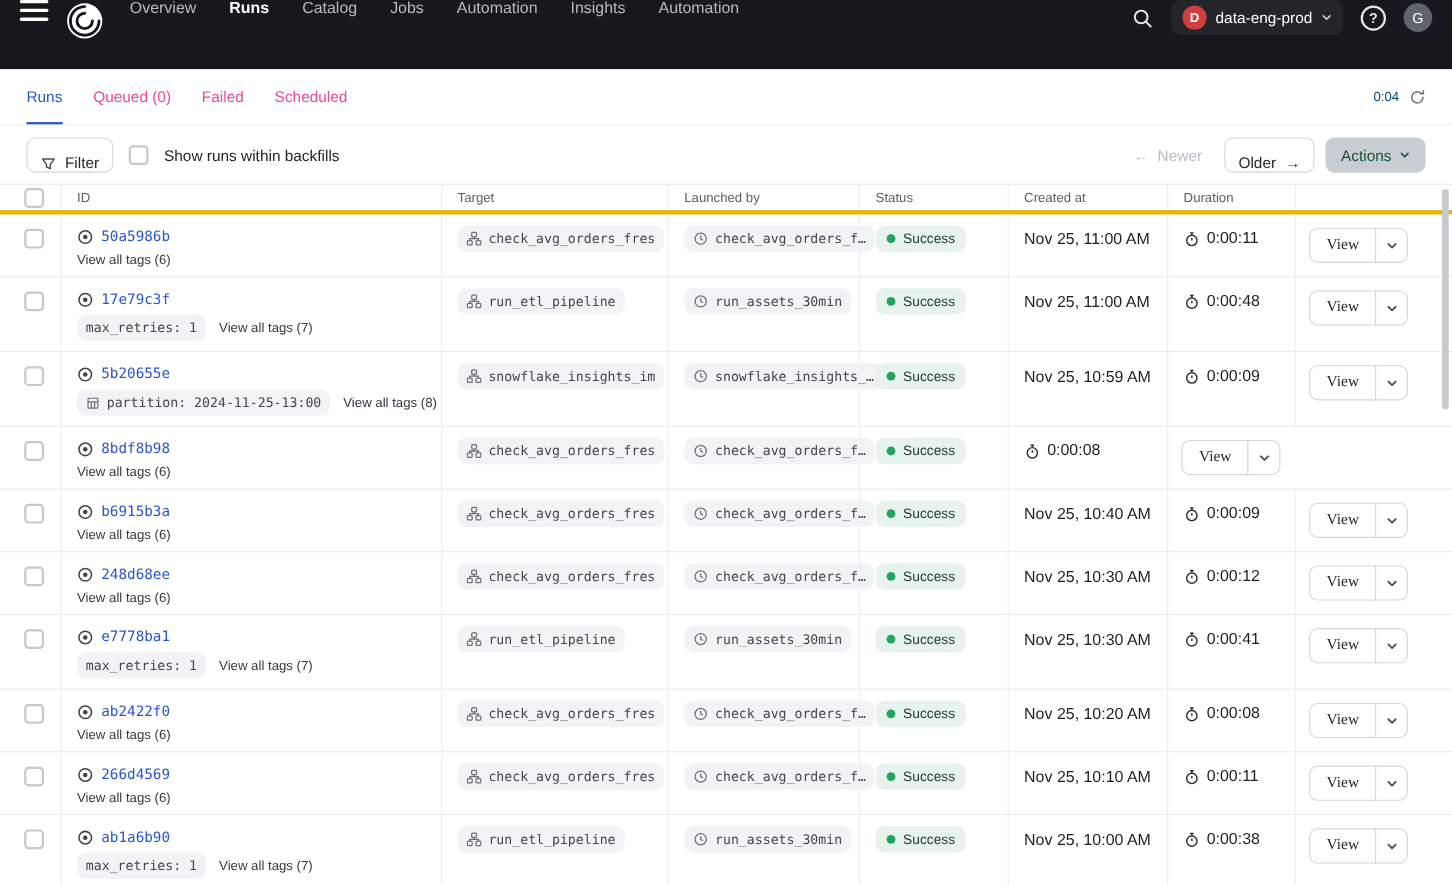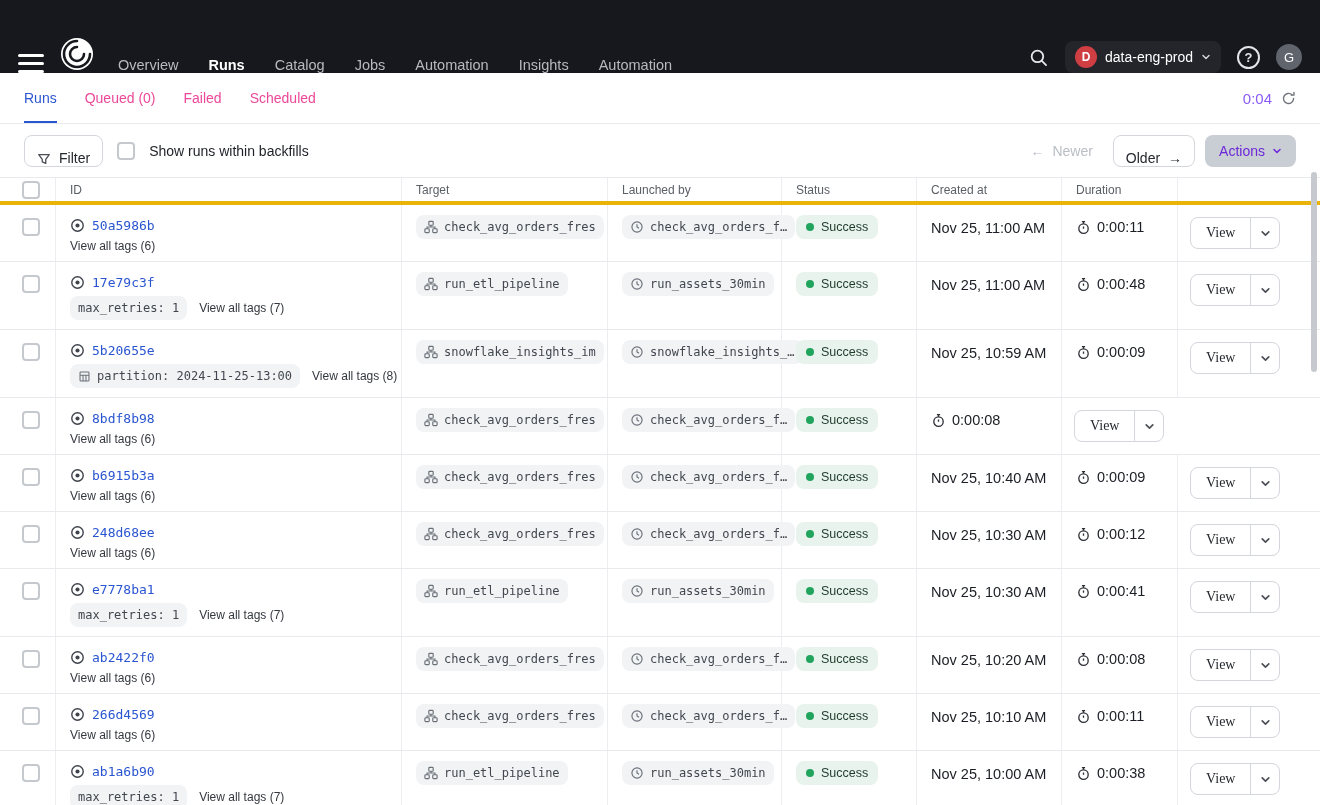--- a/index.html
+++ b/index.html
@@ -1,20 +1,20 @@
 <!DOCTYPE html>
 <html style="--accent: #2a55d0; --green: #21a45d; --dep-red: #cf3e43;"><head>
 <meta charset="utf-8">
 <style>
   *{box-sizing:border-box;margin:0;padding:0}
   html,body{width:1320px;height:805px;overflow:hidden;background:#fff;font-family:"Liberation Sans",sans-serif}
   .app{position:relative;width:1320px;height:805px}
 
   
-  .topnav{height:73px;background:#17181d;display:flex;align-items:flex-end;padding:0 18px}
+  .topnav{height:63px;background:#17181d;display:flex;align-items:flex-start;padding:0 18px}
   .hamburger{width:26px;height:19px;display:flex;flex-direction:column;justify-content:space-between;cursor:pointer;flex:none}
   .hamburger span{display:block;height:3px;background:#fff;border-radius:2px}
   .logo{margin-left:14px;display:flex;align-items:center;flex:none}
   .nav-items{display:flex;gap:30px;margin-left:22px}
   .nav-item{color:#b7bac1;font-size:14.5px;cursor:pointer;white-space:nowrap}
   .nav-item.active{color:#fff;font-weight:700}
   .topnav-right{margin-left:auto;display:flex;align-items:center;gap:16px}
   .search-btn{display:flex;align-items:center;cursor:pointer}
   .deploy-pill{display:flex;align-items:center;gap:8px;background:#24252b;border-radius:8px;padding:5px 10px;cursor:pointer}
   .d-badge{width:22px;height:22px;border-radius:50%;background:var(--dep-red,#cf3e43);color:#fff;font-size:12px;font-weight:700;display:flex;align-items:center;justify-content:center}
@@ -22,31 +22,31 @@
   .deploy-caret{color:#cfd1d6;display:flex;align-items:center}
   .help-circle{width:23px;height:23px;border-radius:50%;border:2px solid #e4e5e8;color:#e4e5e8;font-size:13px;font-weight:700;display:flex;align-items:center;justify-content:center;cursor:pointer}
   .avatar{width:26px;height:26px;border-radius:50%;background:#5f646d;color:#fff;font-size:13px;display:flex;align-items:center;justify-content:center;cursor:pointer}
 
   
   .tabsbar{height:51px;border-bottom:1px solid #e8eaed;display:flex;align-items:stretch;padding:0 24px;gap:28px;background:#fff}
   .tab{display:flex;align-items:center;font-size:14px;color:#ec4899;position:relative;cursor:pointer;white-space:nowrap}
   .tab.active{color:var(--accent,#2a55d0);font-weight:500}
   .tab.active::after{content:"";position:absolute;left:0;right:0;bottom:0;height:2px;background:var(--accent,#2a55d0)}
   .tabs-right{margin-left:auto;display:flex;align-items:center;gap:9px}
-  .timer{font-size:15px;color:#8b5cf6}
+  .timer{font-size:12px;color:#0c4a6e}
   .refresh-btn{display:flex;align-items:center;cursor:pointer}
 
   
   .toolbar{height:53px;display:flex;align-items:center;padding:0 24px;gap:14px;background:#fff}
   .btn{display:inline-flex;align-items:flex-end;gap:8px;height:32px;padding:0 12px;border:1px solid #d3d6db;border-radius:8px;background:#fff;font-size:14px;color:#24272d;cursor:pointer}
   .checkbox{width:18px;height:18px;border:2px solid #c5c9ce;border-radius:4px;background:#fff;cursor:pointer;flex:none}
   .backfills-label{font-size:14px;color:#1d2026}
   .toolbar-right{margin-left:auto;display:flex;align-items:center;gap:10px}
   .btn-newer{border:none;background:none;color:#b9bdc4;font-size:14px;display:inline-flex;gap:8px;align-items:center;cursor:default;padding:0 10px;height:32px}
-  .btn-actions{display:inline-flex;align-items:center;gap:7px;height:32px;padding:0 14px;border-radius:8px;background:#c9cdd4;color:#6d28d9;font-size:14px;border:none;cursor:default}
+  .btn-actions{display:inline-flex;align-items:center;gap:7px;height:32px;padding:0 14px;border-radius:8px;background:#c9cdd4;color:#14532d;font-size:14px;border:none;cursor:default}
   .arrow-glyph{font-size:14px}
 
   
   .grid{display:grid;grid-template-columns:56px 346px 206px 174px 135px 145px 116px 1fr}
   .thead{border-top:1px solid #e8eaed;border-bottom:4px solid #eab308;height:28px}
   .th{font-size:12px;color:#5a5f66;display:flex;align-items:center;padding-left:14px;border-right:1px solid #ebedf0;height:100%}
   .th:last-child{border-right:none}
   .cb-head{padding-left:22px;display:flex;align-items:center;border-right:1px solid #ebedf0;height:100%}
   .row{min-height:57px;border-bottom:1px solid #e8eaed}
   .row.tall{min-height:68px}

